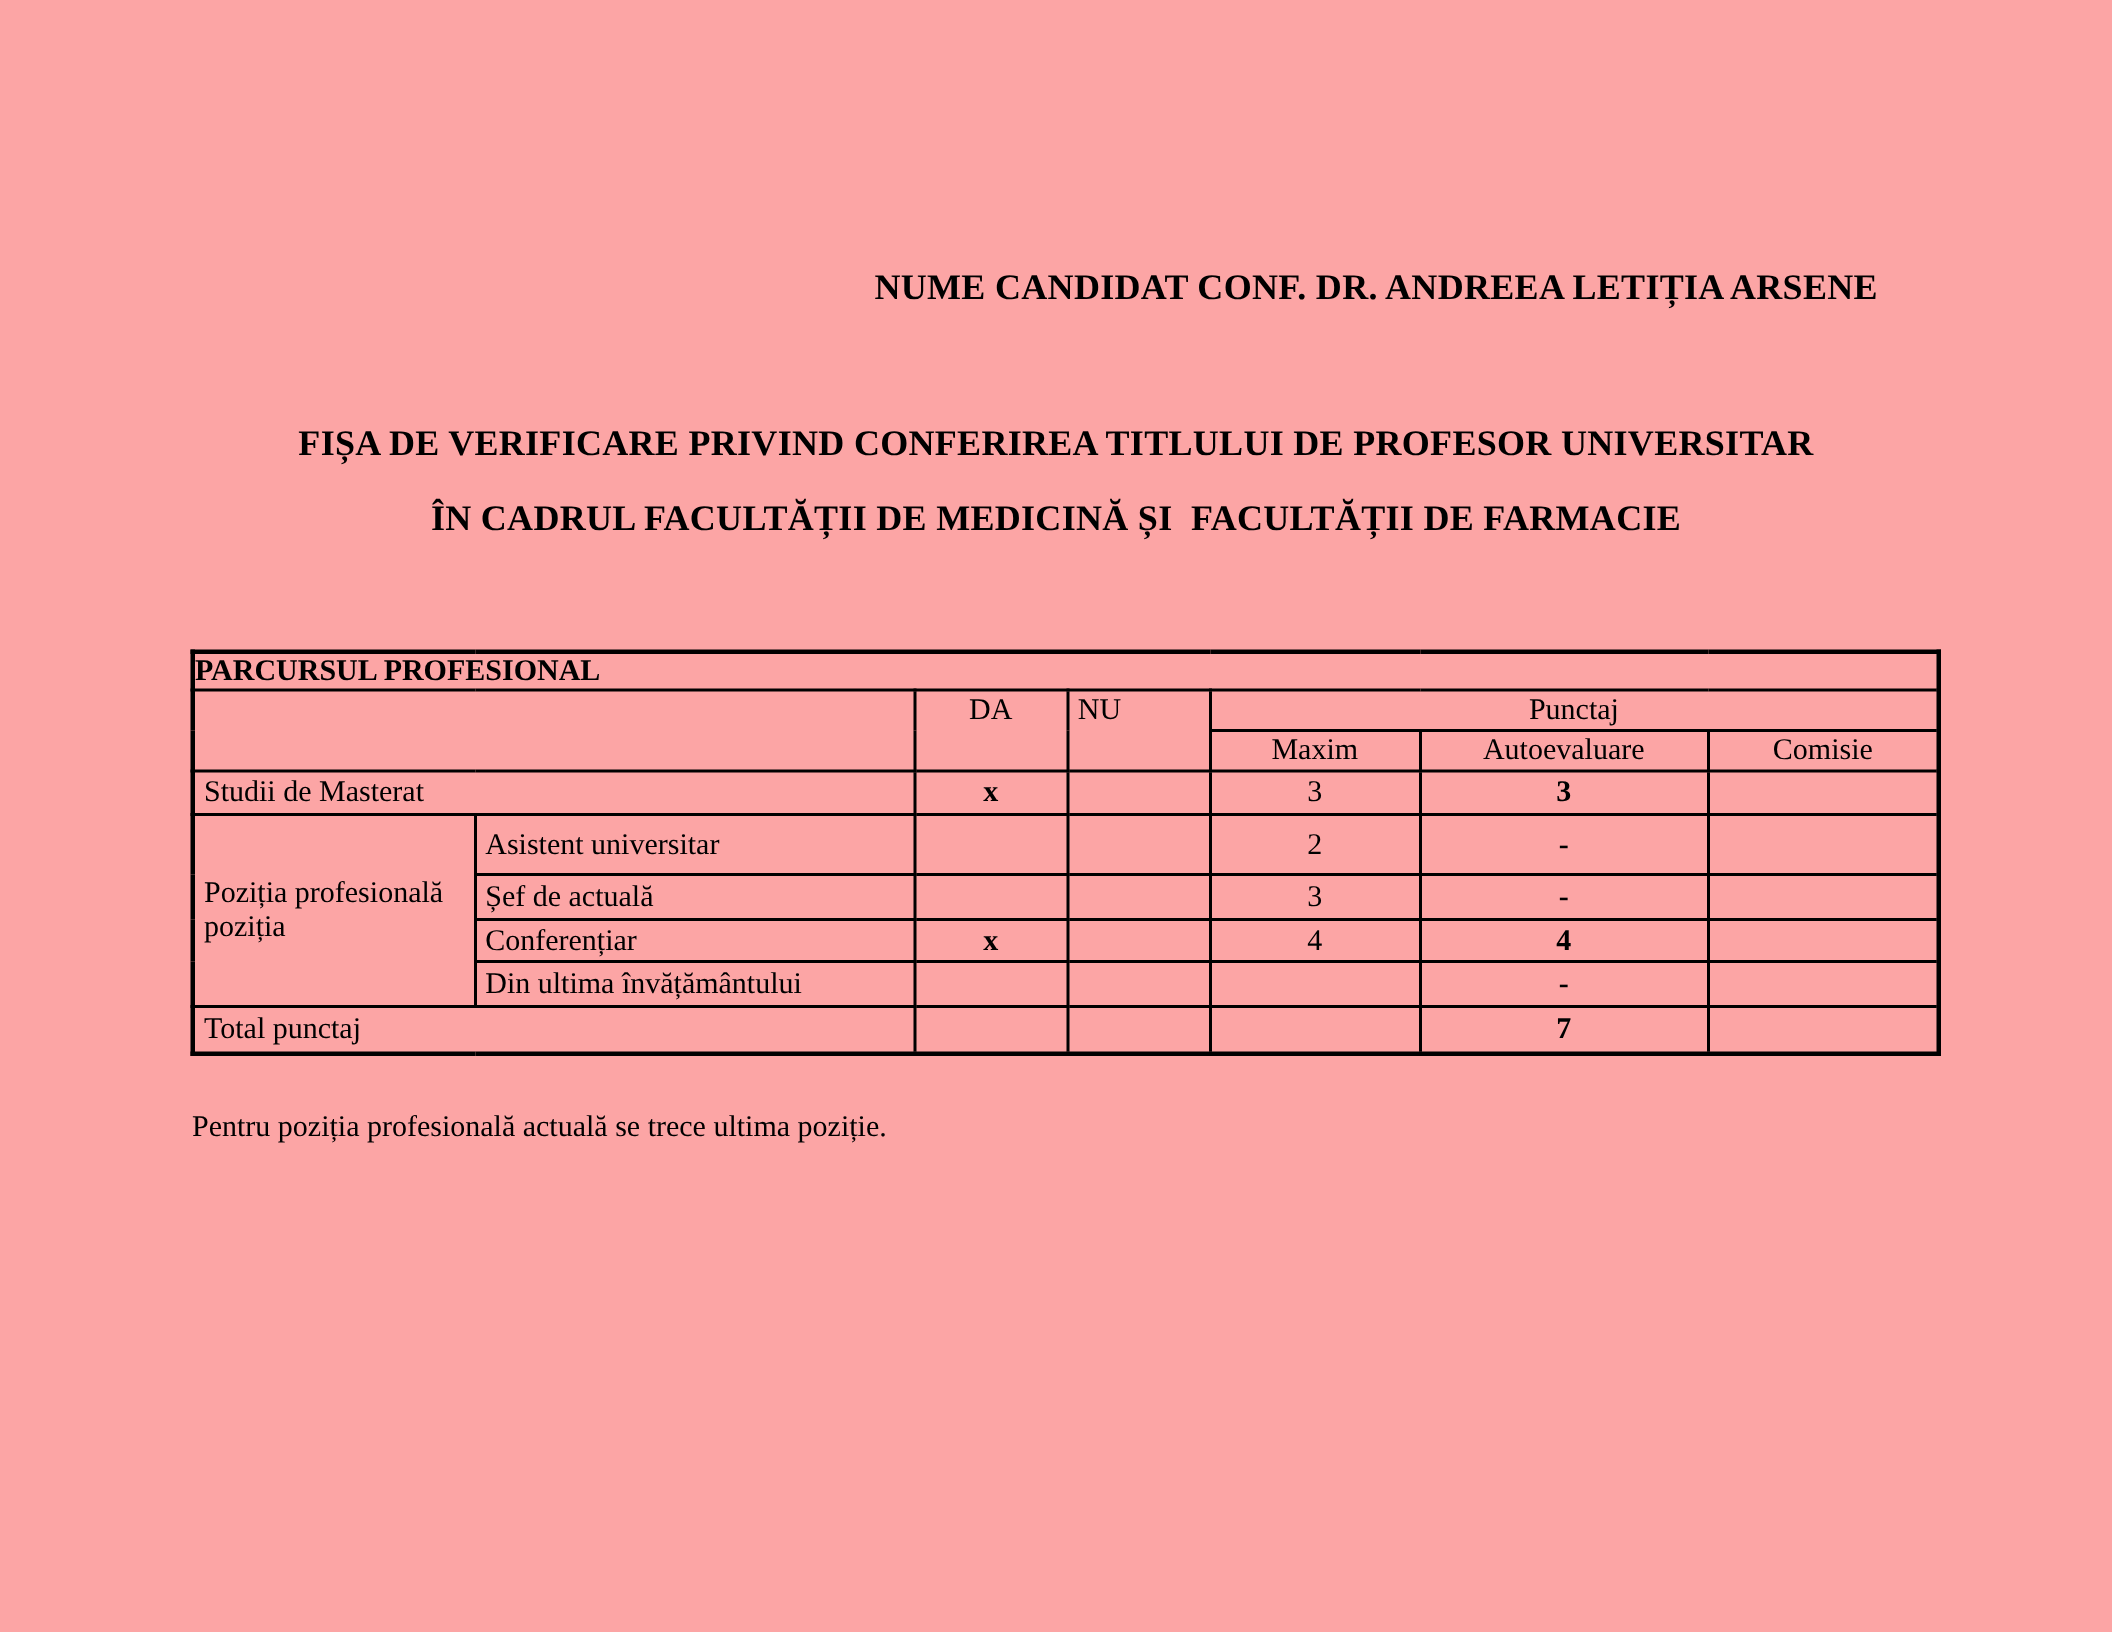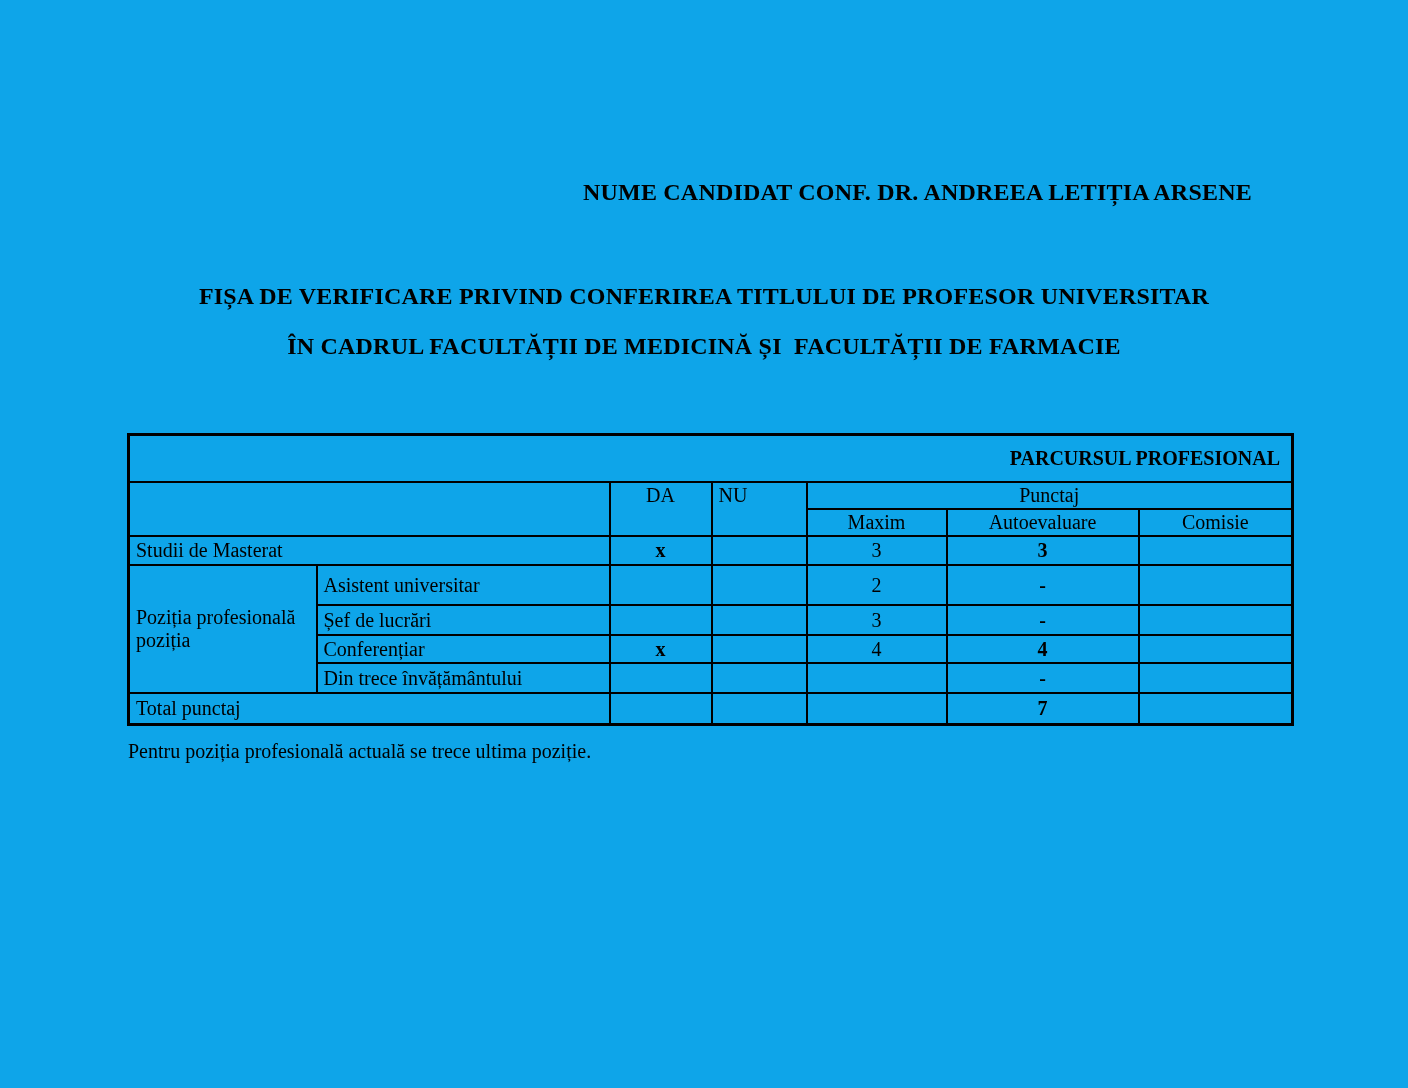--- a/index.html
+++ b/index.html
@@ -3,21 +3,21 @@
 <meta charset="utf-8">
 <style>
   * { margin: 0; padding: 0; box-sizing: border-box; }
   html, body { background: #ffffff; }
   body { font-family: "Liberation Serif", "DejaVu Serif", serif; color: #000; }
 
   .page {
     position: relative;
     width: 1408px;
     height: 1088px;
-    background: #0ea5e9;
+    background: #fca5a5;
     overflow: hidden;
   }
 
   .candidate-line {
     position: absolute;
     left: 583px;
     top: 179px;
     font-size: 24px;
     font-weight: bold;
     white-space: pre;
@@ -49,24 +49,24 @@
   table.verif td {
     border: 2px solid #000;
     font-size: 20px;
     line-height: 1.15;
     padding: 1px 6px;
     vertical-align: middle;
     overflow: hidden;
   }
 
   tr.title-row td {
-    text-align: right;
+    text-align: left;
     font-weight: bold;
     height: 22px;
-    padding: 11px;
+    padding: 0;
   }
   tr.head-row td { vertical-align: top; }
   td.da-head { padding-left: 22px; text-align: center; }
   td.nu-head { padding-left: 9px; }
   td.punctaj-head { text-align: center; height: 26px; margin-left: 28px; }
   tr.subhead-row td { text-align: center; height: 27px; }
 
   td.label-cell { padding-left: 7px; }
   td.group-cell {
     vertical-align: top;
@@ -145,39 +145,39 @@
       <td rowspan="4" class="group-cell">Poziția profesională poziția</td>
       <td class="label-cell">Asistent universitar</td>
       <td class="x-mark"></td>
       <td></td>
       <td class="maxim-val">2</td>
       <td class="auto-val">-</td>
       <td></td>
     </tr>
 
     <tr class="r-sub2">
-      <td class="label-cell">Șef de lucrări</td>
+      <td class="label-cell">Șef de actuală</td>
       <td class="x-mark"></td>
       <td></td>
       <td class="maxim-val">3</td>
       <td class="auto-val">-</td>
       <td></td>
     </tr>
 
     <tr class="r-sub3">
       <td class="label-cell">Conferențiar</td>
       <td class="x-mark">x</td>
       <td></td>
       <td class="maxim-val">4</td>
       <td class="auto-val">4</td>
       <td></td>
     </tr>
 
     <tr class="r-sub4">
-      <td class="label-cell">Din trece învățământului</td>
+      <td class="label-cell">Din ultima învățământului</td>
       <td class="x-mark"></td>
       <td></td>
       <td class="maxim-val"></td>
       <td class="auto-val">-</td>
       <td></td>
     </tr>
 
     <tr class="r-total">
       <td colspan="2" class="label-cell">Total punctaj</td>
       <td></td>

